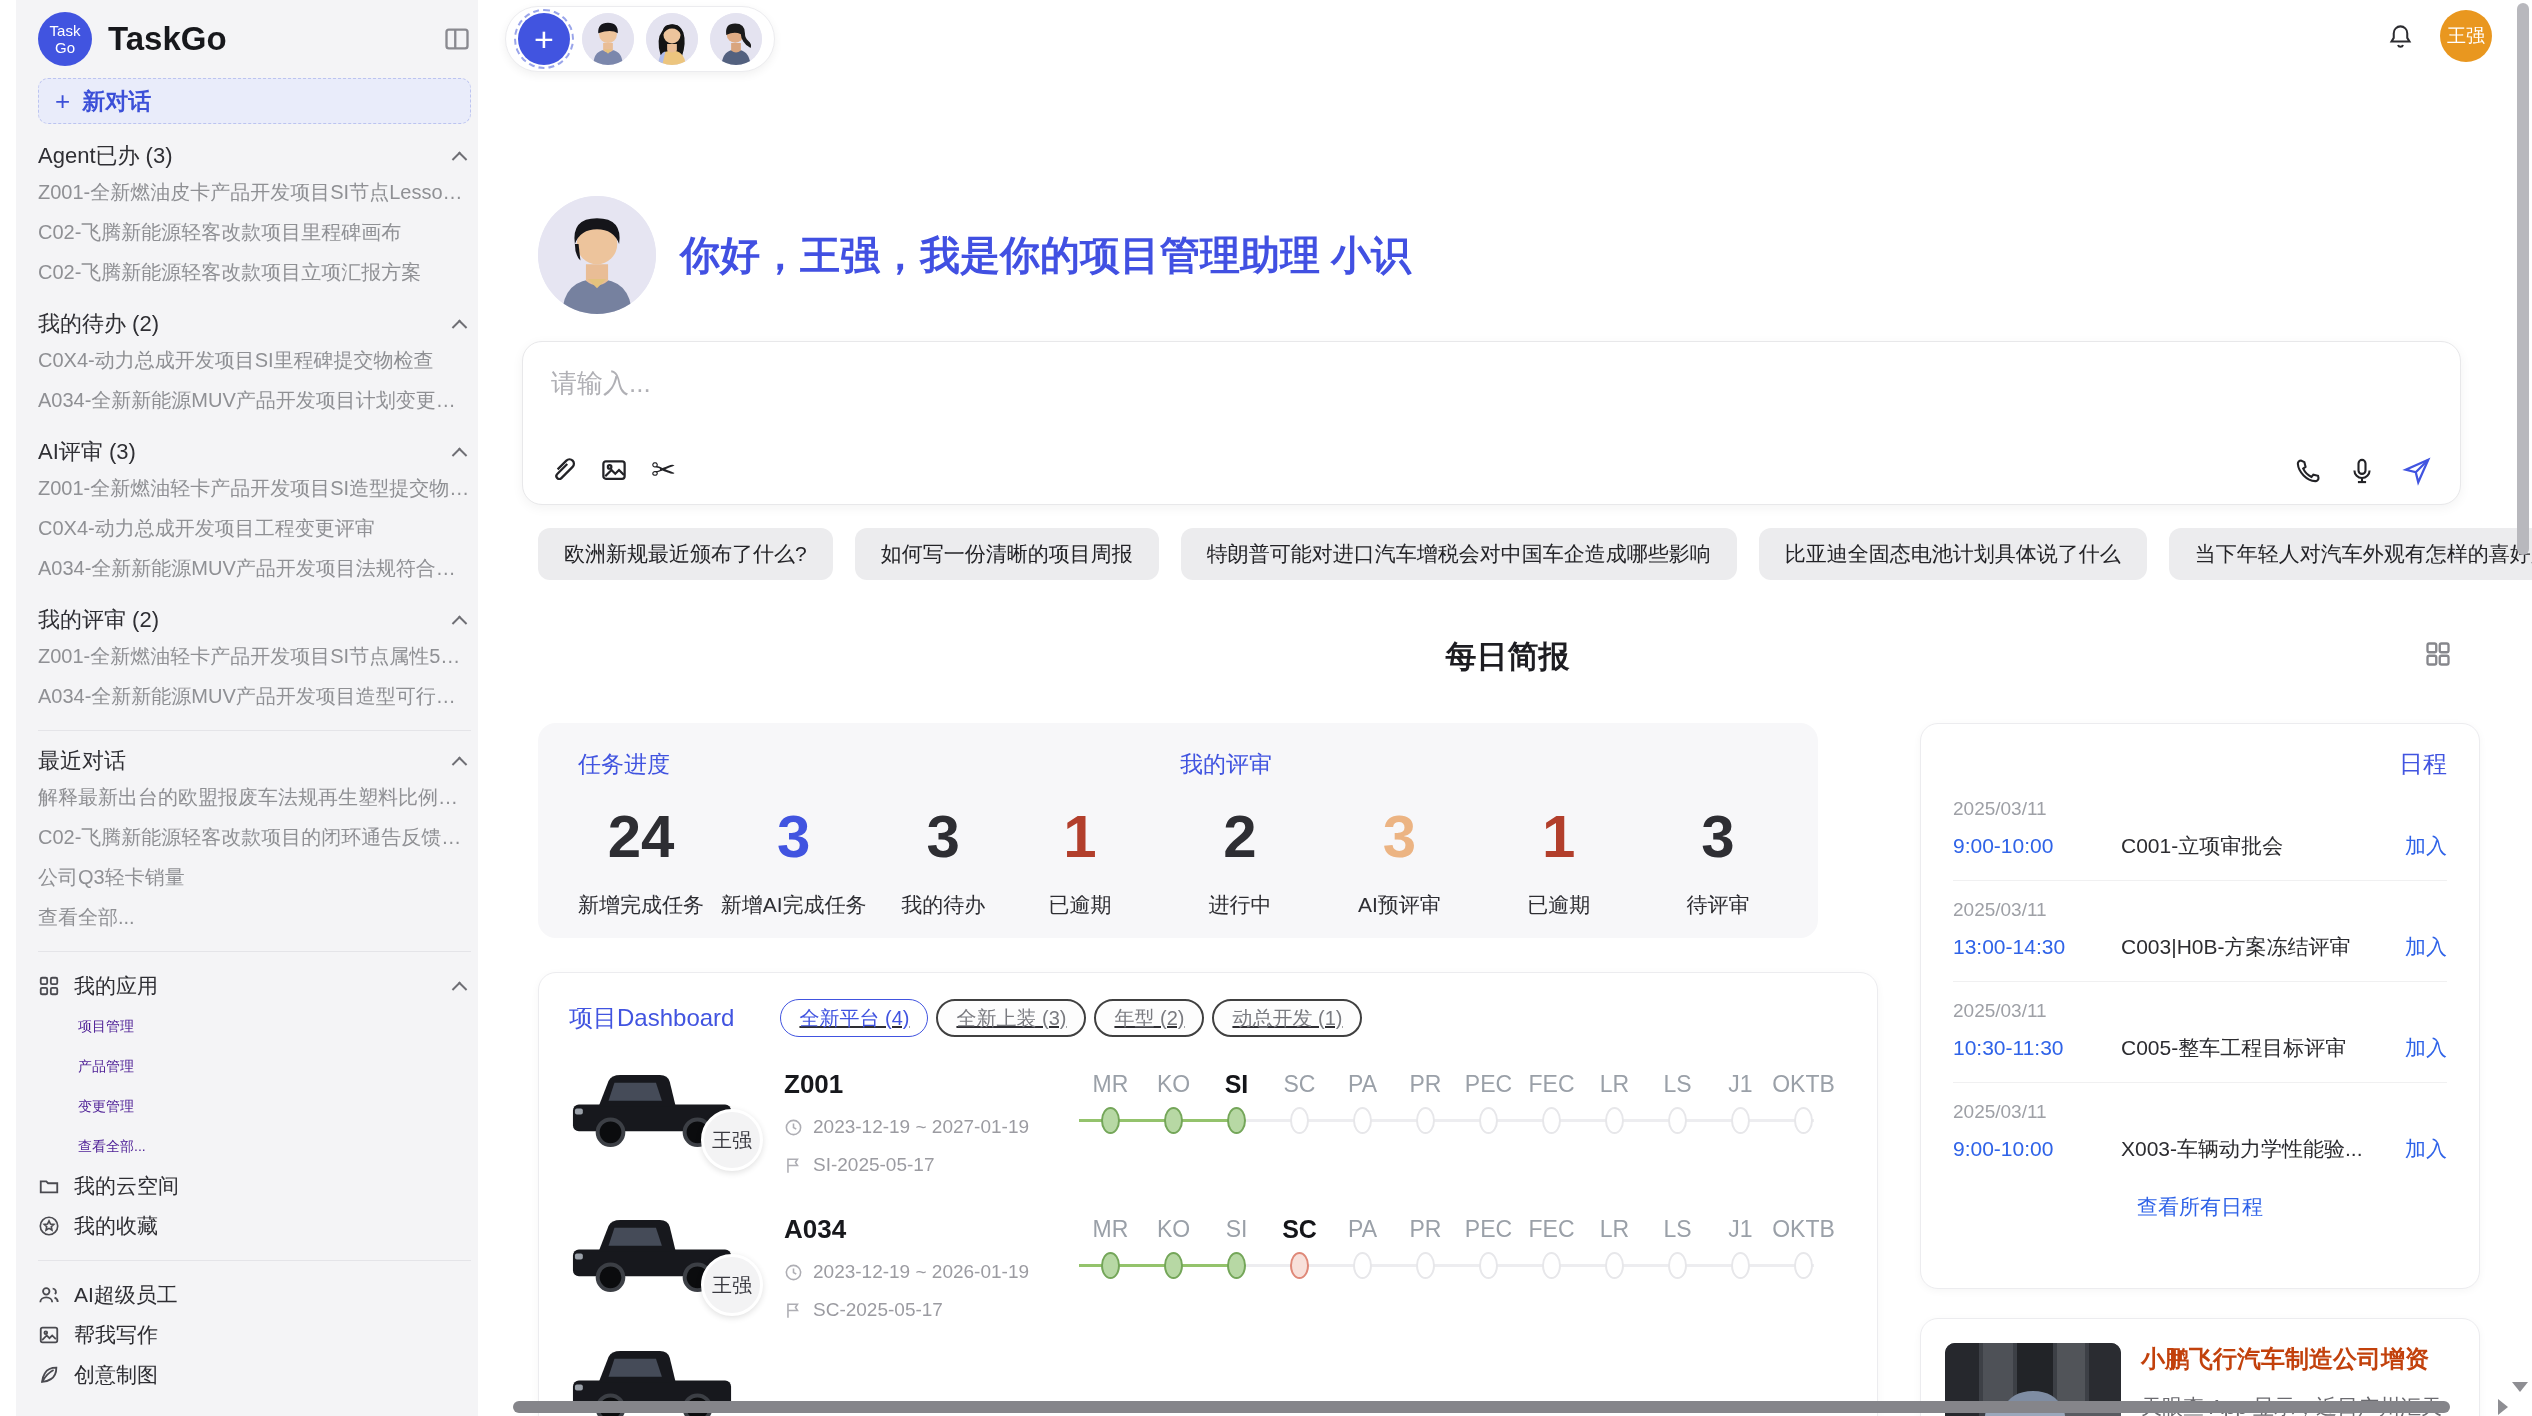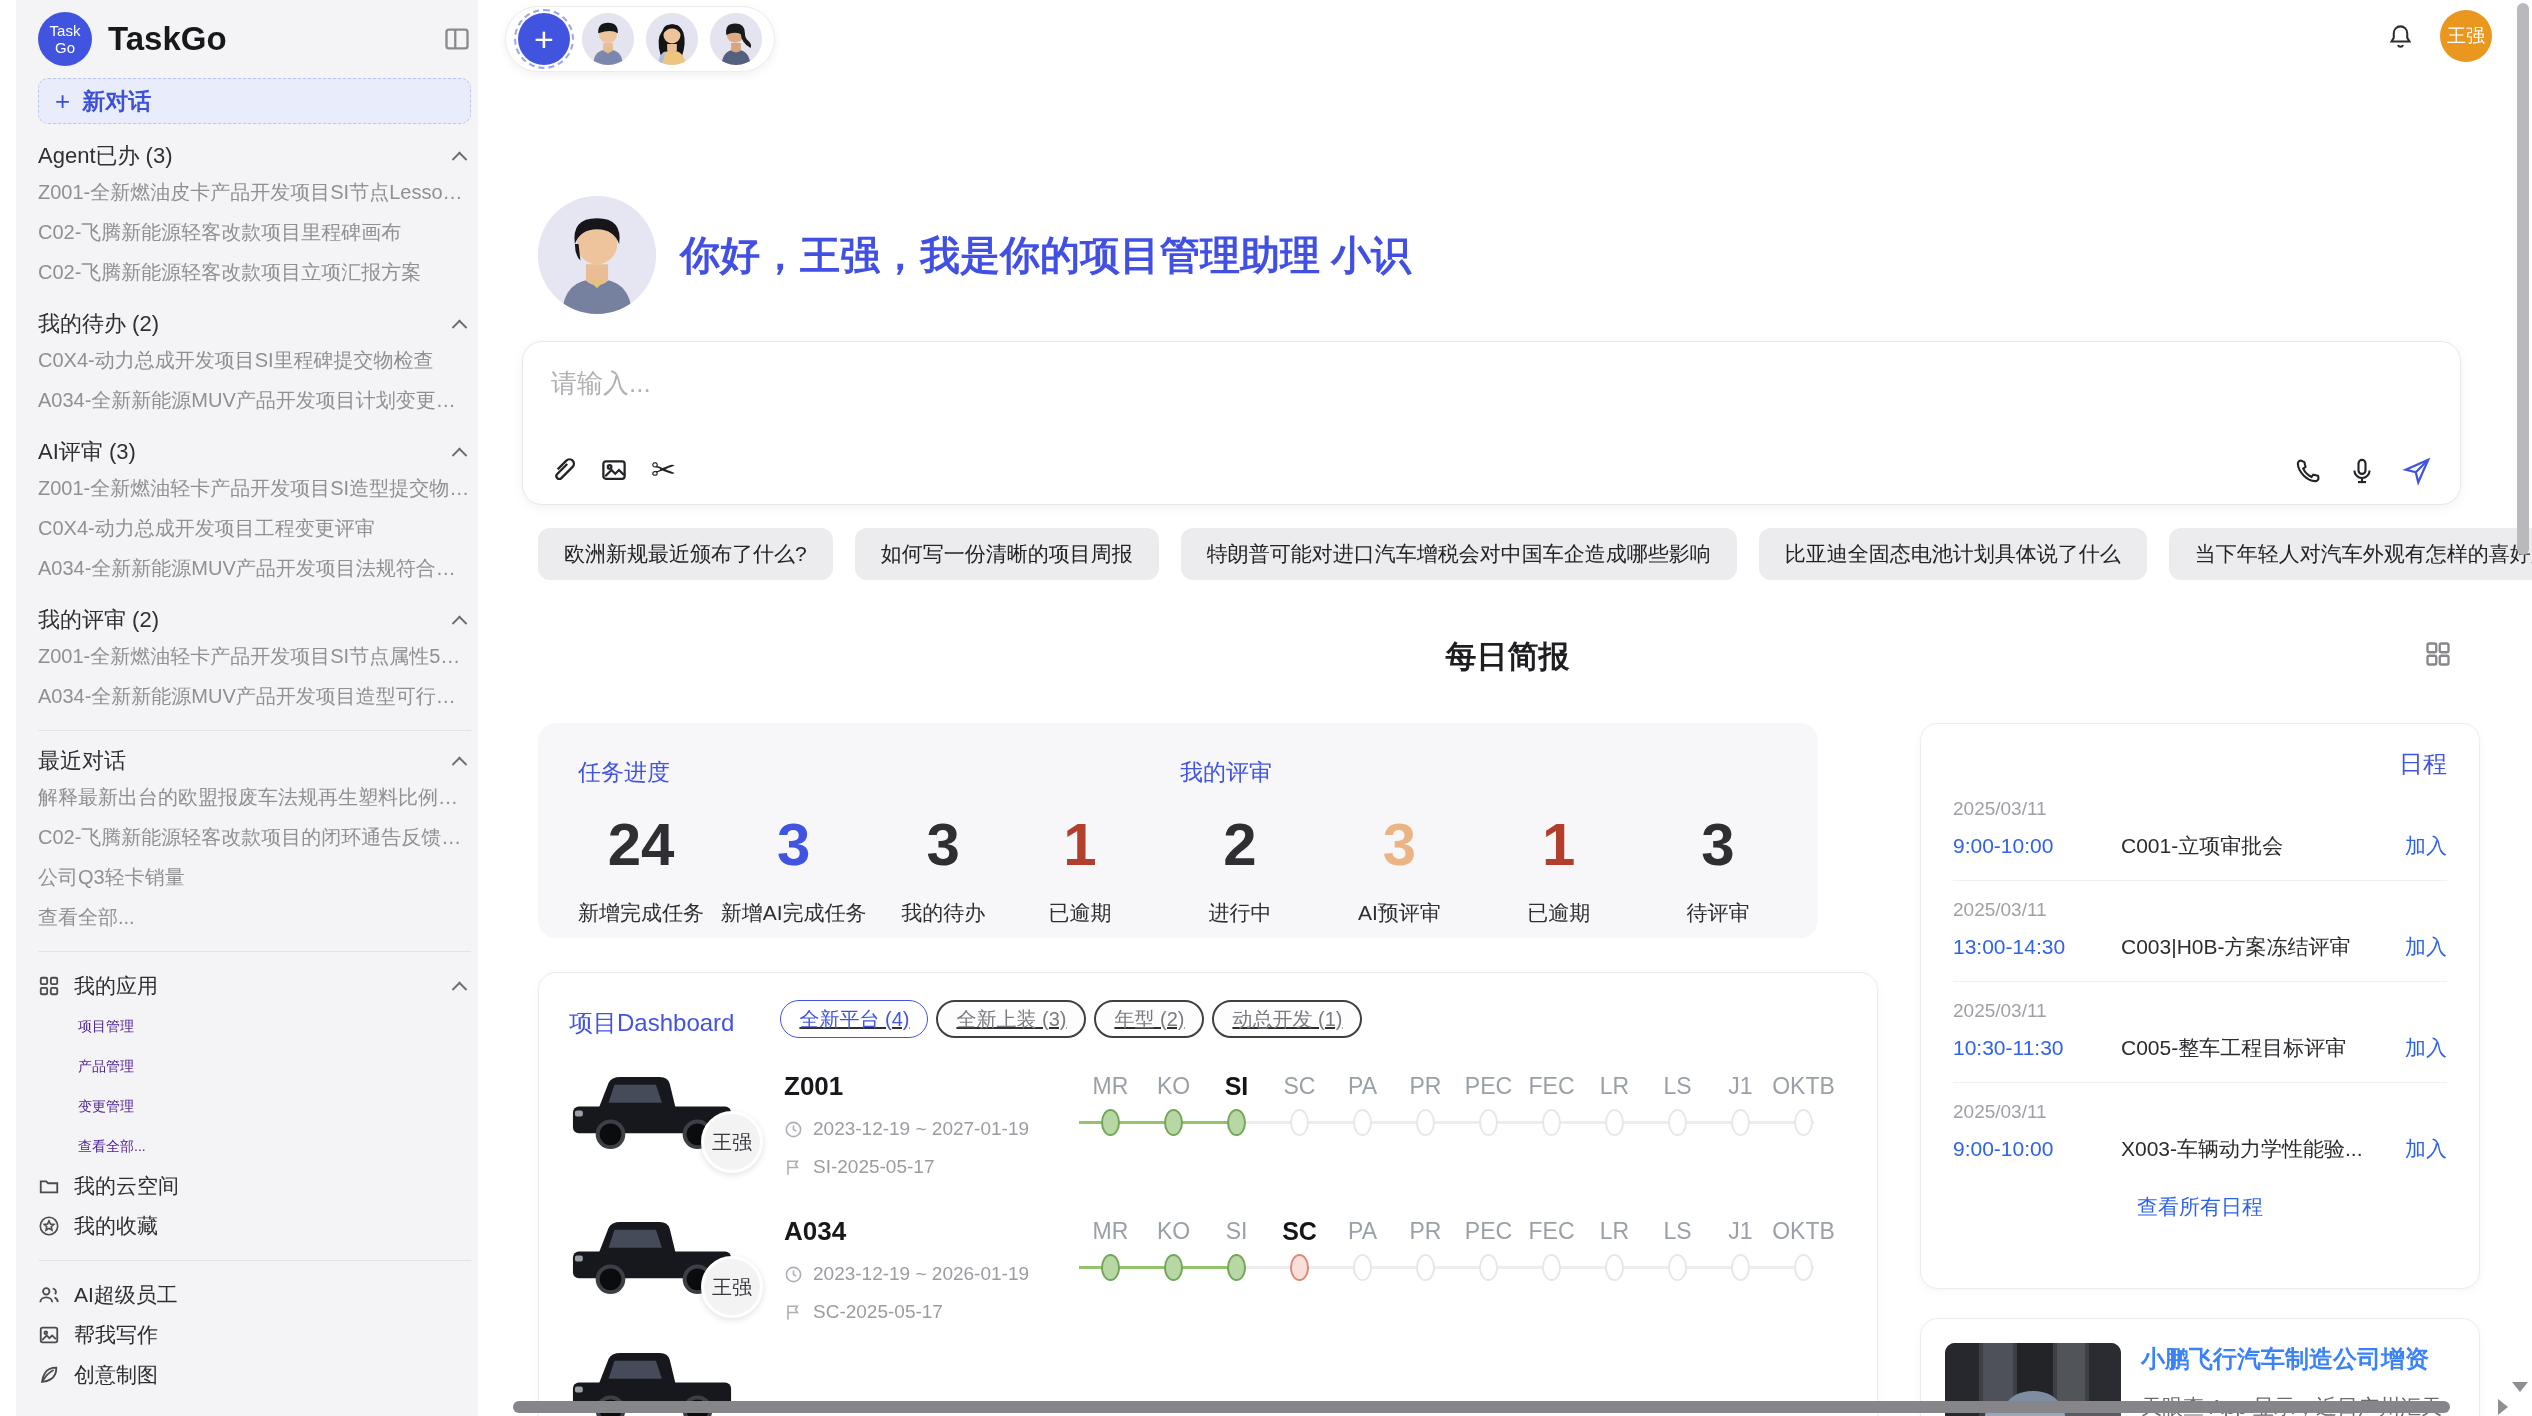--- a/index.html
+++ b/index.html
@@ -61,21 +61,21 @@
 
   .chips { position:absolute; left:60px; top:528px; width:1945px; display:flex; gap:22px; }
   .chip { height:52px; background:#ececee; border-radius:12px; padding:0 26px; font-size:21px; color:#232327;
     display:flex; align-items:center; white-space:nowrap; }
 
   .brief-head { position:absolute; left:60px; top:636px; width:1939px; text-align:center; }
   .brief-head h2 { font-size:31px; font-weight:700; color:#1d1d22; }
   .grid-btn { position:absolute; left:1946px; top:640px; color:#86878c; }
 
   .stat-card { position:absolute; top:723px; height:215px; background:#f7f7f9; border-radius:18px; padding:26px 40px; }
-  .card-title { font-size:23px; font-weight:500; color:#4154e0;margin-top:8px; }
+  .card-title { font-size:23px; font-weight:500; color:#4154e0; }
   .stat-row { display:flex; justify-content:space-between; margin-top:22px; }
   .stat { text-align:center; min-width:120px; }
   .num { font-size:60px; font-weight:600; }
   .num[data-tone="dark"]   { color:#2e2e33; }
   .num[data-tone="blue"]   { color:#4154e0; }
   .num[data-tone="red"]    { color:#b23f2c; }
   .num[data-tone="orange"] { color:#ecb483; }
   .stat .lbl { font-size:21px; color:#2e2e33; margin-top:20px; }
 
   .dash { position:absolute; left:60px; top:972px; width:1340px; height:620px; background:#fff;
@@ -119,21 +119,21 @@
   .s-main { display:flex; align-items:center; }
   .s-time { width:168px; font-size:21px; font-weight:500; color:#2f63e8; }
   .s-title { flex:1; font-size:21px; color:#2c2c30; white-space:nowrap; overflow:hidden; text-overflow:ellipsis; }
   .s-join { color:#2f63e8; font-size:21px; margin-left:12px; }
   .sched-footer { display:block; margin:10px auto 0; color:#2f63e8; font-size:21px; text-align:center; width:100%; }
 
   .news { position:absolute; left:1442px; top:1318px; width:560px; height:190px; background:#fff;
     border:1px solid #ececef; border-radius:18px; box-shadow:0 2px 8px rgba(0,0,0,.04);
     padding:24px; display:flex; gap:20px; }
   .news-img { width:176px; height:110px; border-radius:10px; overflow:hidden; flex:0 0 auto; }
-  .news-title { font-size:24px; font-weight:700; color:#3b82f6; }
+  .news-title { font-size:24px; font-weight:700; color:#c2410c; }
   .news-body { font-size:21px; color:#6b6b70; margin-top:16px; line-height:1.5; }
 
   
   .vscroll { position:absolute; right:3px; top:3px; width:12px; height:552px; background:#b8b8bd; border-radius:6px; z-index:60; }
   .v-arrow { position:absolute; right:4px; bottom:24px; width:0; height:0; z-index:60;
     border-left:8px solid transparent; border-right:8px solid transparent; border-top:10px solid #8e8e93; }
   .hscroll { position:absolute; left:513px; bottom:3px; width:1937px; height:12px; background:#85858a; border-radius:6px; z-index:60; }
   .h-arrow { position:absolute; right:24px; bottom:1px; width:0; height:0; z-index:60;
     border-top:8px solid transparent; border-bottom:8px solid transparent; border-left:10px solid #8e8e93; }
 </style>

